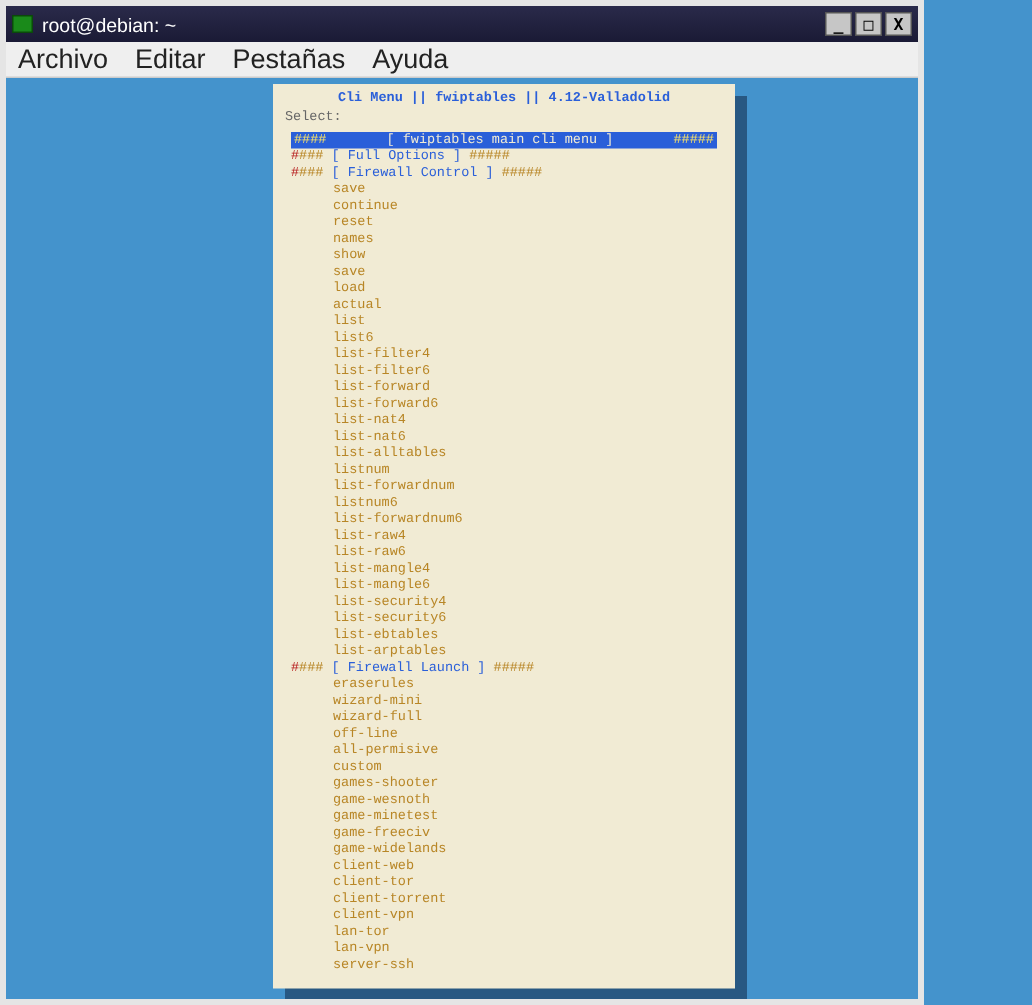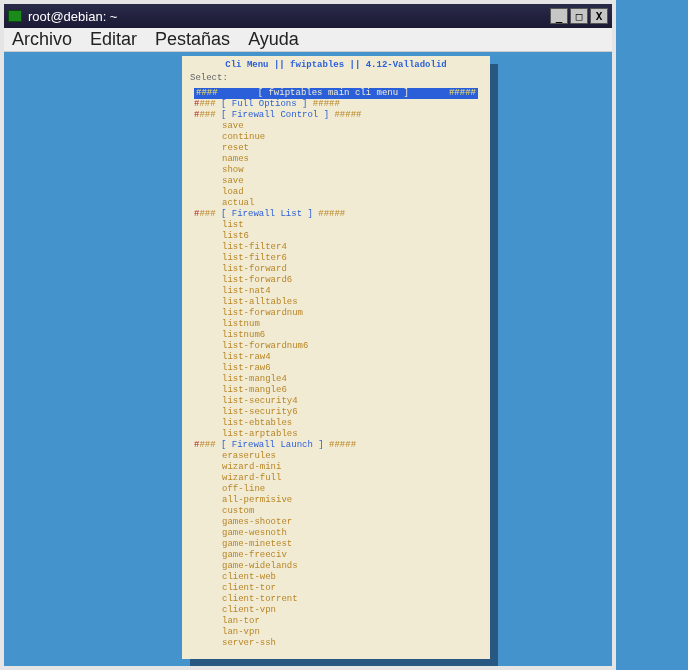--- a/index.html
+++ b/index.html
@@ -140,31 +140,31 @@
             <div class="tui-line hashhead"><span class="hash">#</span>### <span class="bracket">[ Full Options ]</span> #####</div>
             <div class="tui-line hashhead"><span class="hash">#</span>### <span class="bracket">[ Firewall Control ]</span> #####</div>
             <div class="tui-line"><span class="indent">save</span></div>
             <div class="tui-line"><span class="indent">continue</span></div>
             <div class="tui-line"><span class="indent">reset</span></div>
             <div class="tui-line"><span class="indent">names</span></div>
             <div class="tui-line"><span class="indent">show</span></div>
             <div class="tui-line"><span class="indent">save</span></div>
             <div class="tui-line"><span class="indent">load</span></div>
             <div class="tui-line"><span class="indent">actual</span></div>
-            <div class="tui-line hashhead"><span class="hash">#</span>### <span class="bracket">[ Firewall List ]</span> #####</div>
             <div class="tui-line"><span class="indent">list</span></div>
             <div class="tui-line"><span class="indent">list6</span></div>
             <div class="tui-line"><span class="indent">list-filter4</span></div>
             <div class="tui-line"><span class="indent">list-filter6</span></div>
             <div class="tui-line"><span class="indent">list-forward</span></div>
             <div class="tui-line"><span class="indent">list-forward6</span></div>
             <div class="tui-line"><span class="indent">list-nat4</span></div>
+            <div class="tui-line"><span class="indent">list-nat6</span></div>
             <div class="tui-line"><span class="indent">list-alltables</span></div>
+            <div class="tui-line"><span class="indent">listnum</span></div>
             <div class="tui-line"><span class="indent">list-forwardnum</span></div>
-            <div class="tui-line"><span class="indent">listnum</span></div>
             <div class="tui-line"><span class="indent">listnum6</span></div>
             <div class="tui-line"><span class="indent">list-forwardnum6</span></div>
             <div class="tui-line"><span class="indent">list-raw4</span></div>
             <div class="tui-line"><span class="indent">list-raw6</span></div>
             <div class="tui-line"><span class="indent">list-mangle4</span></div>
             <div class="tui-line"><span class="indent">list-mangle6</span></div>
             <div class="tui-line"><span class="indent">list-security4</span></div>
             <div class="tui-line"><span class="indent">list-security6</span></div>
             <div class="tui-line"><span class="indent">list-ebtables</span></div>
             <div class="tui-line"><span class="indent">list-arptables</span></div>

